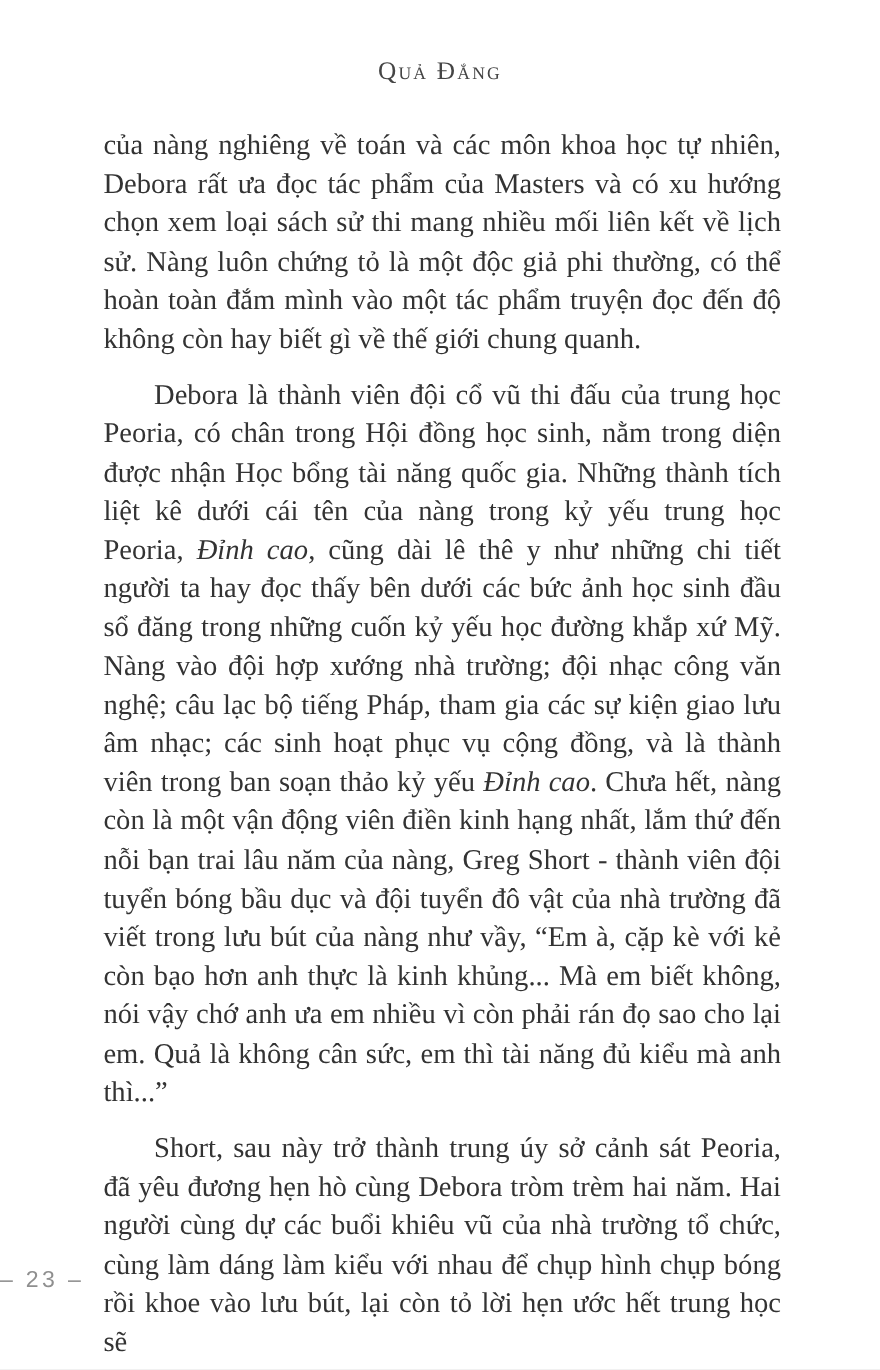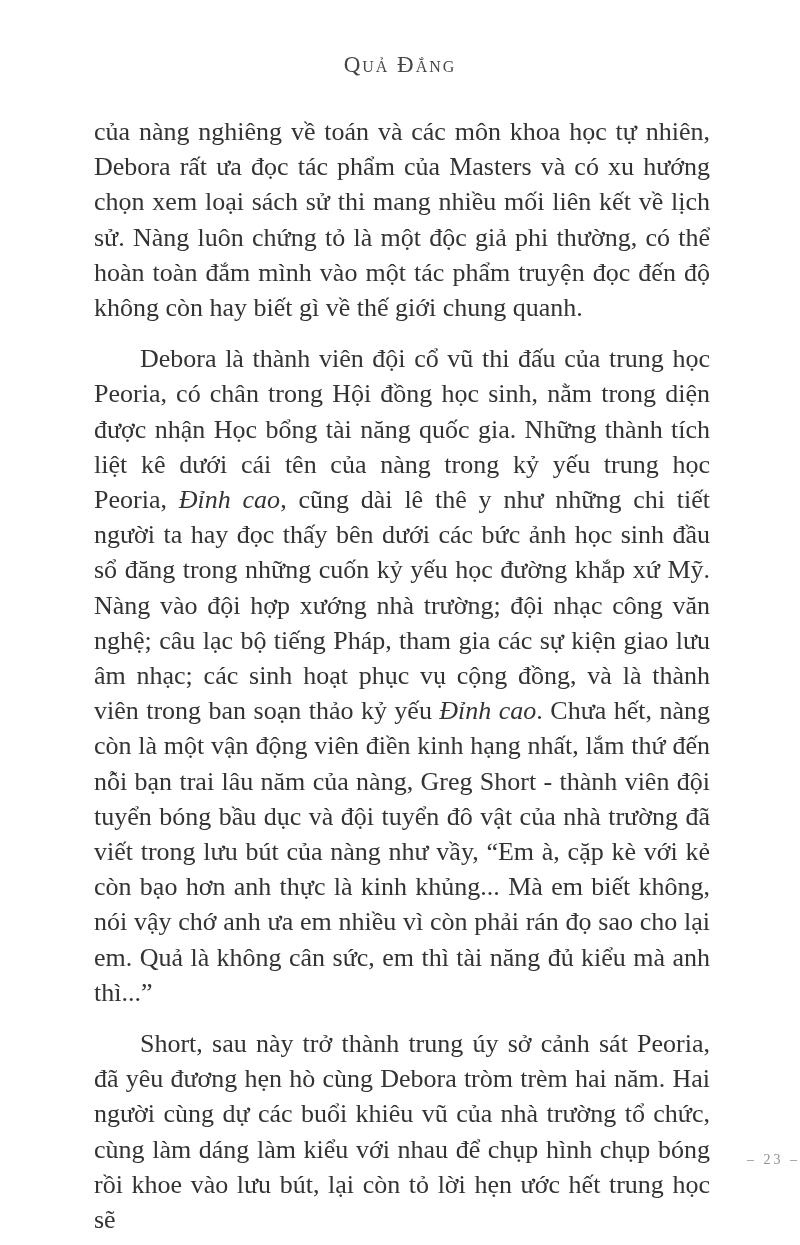--- a/index.html
+++ b/index.html
@@ -46,23 +46,23 @@
     text-indent: 46px;
   }
   .body-text .italic {
     font-style: italic;
   }
   .page-footer {
     position: absolute;
     top: 1152px;
     left: 0;
     width: 100%;
-    text-align: right;
-    font-family: Liberation Serif, serif;
-    font-size: 14px;
+    text-align: left;
+    font-family: Liberation Sans, sans-serif;
+    font-size: 21px;
     letter-spacing: 3px;
     color: #8f8f8f;
   }
 </style>
 </head>
 <body>
 
 <div class="page">
 
   <div class="running-header">Quả Đắng</div>

